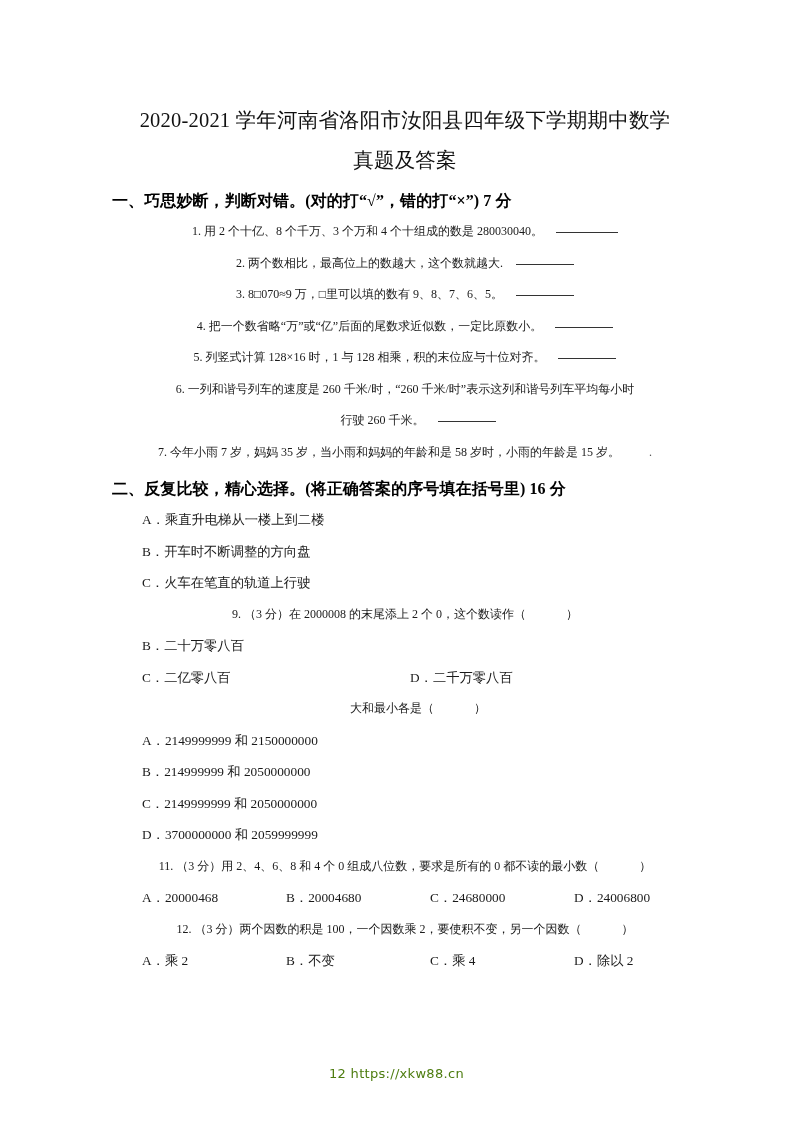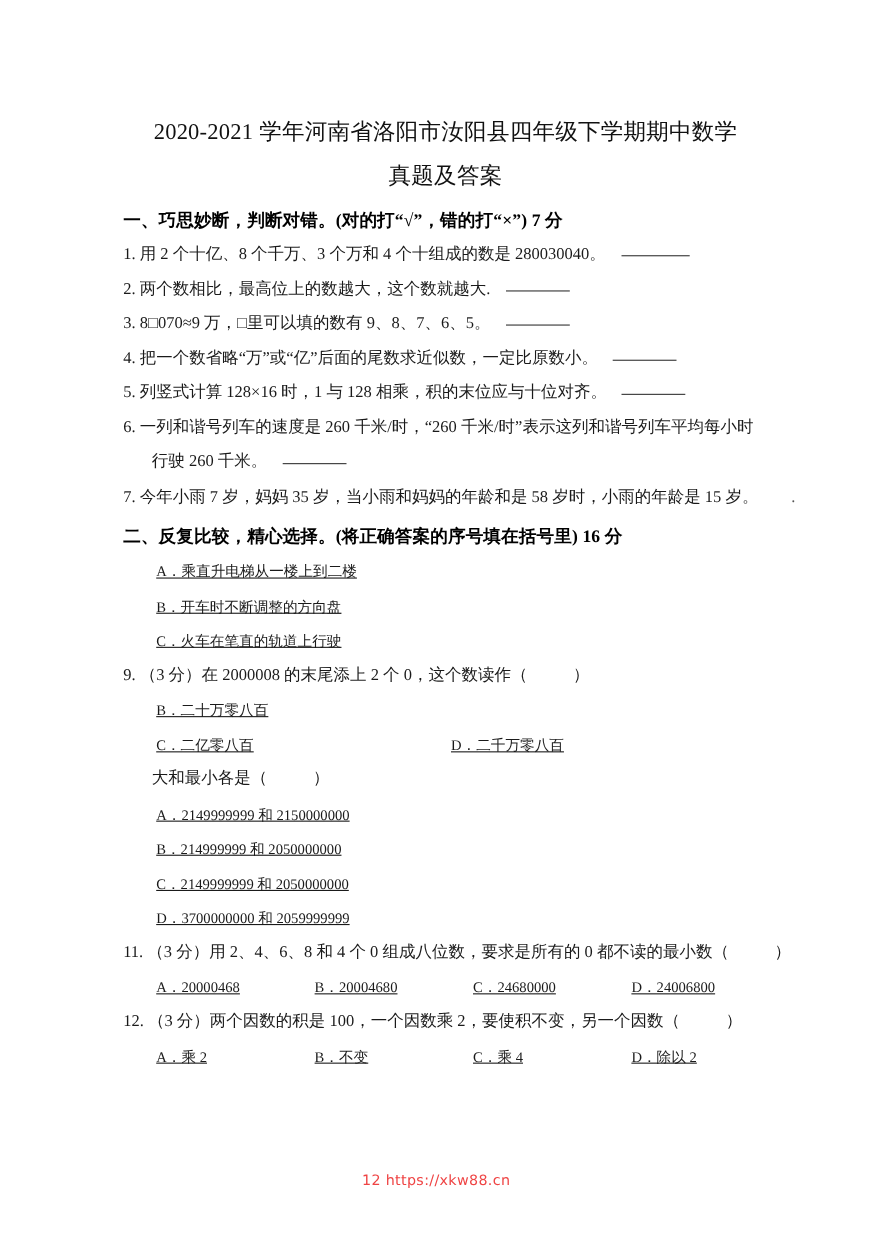--- a/index.html
+++ b/index.html
@@ -37,45 +37,45 @@
   }
   .section-header {
     font-weight: bold;
     font-size: 16px;
     line-height: 30px;
     margin-top: 6px;
     letter-spacing: 0.1px;
     color: #000;
   }
   .q {
-    font-size: 15px;
+    font-size: 12px;
     line-height: 31.5px;
     white-space: nowrap;
     color: #1a1a1a;
+    text-align: center;
   }
   .q-wrap {
     padding-left: 26px;
   }
   .blank {
     display: inline-block;
     width: 62px;
     border-bottom: 1.2px solid #333;
     margin-left: 10px;
     vertical-align: 2px;
     height: 0;
   }
   .blank.short { width: 58px; }
   .dot-mark {
     display: inline-block;
     margin-left: 26px;
     color: #555;
   }
   .opts {
     display: block;
-    text-decoration: underline;
   }
   .opt-row {
     display: flex;
     font-size: 13.3px;
     line-height: 31.5px;
     padding-left: 30px;
     white-space: nowrap;
   }
   .opt-row.cols2 > .opt { width: 268px; flex: none; }
   .opt-row.cols4 > .opt { width: 144px; flex: none; }
@@ -86,21 +86,21 @@
     min-width: 34px;
   }
   .footer {
     position: absolute;
     left: 0;
     top: 1066px;
     width: 793px;
     text-align: center;
     font-family: "DejaVu Sans", "Liberation Sans", sans-serif;
     font-size: 13px;
-    color: #ef4444;
+    color: #4d7c0f;
     letter-spacing: 0.3px;
   }
 </style>
 </head>
 <body>
 
 <div class="page">
 
   <h1 class="doc-title">
     <span>2020-2021 学年河南省洛阳市汝阳县四年级下学期期中数学</span>

